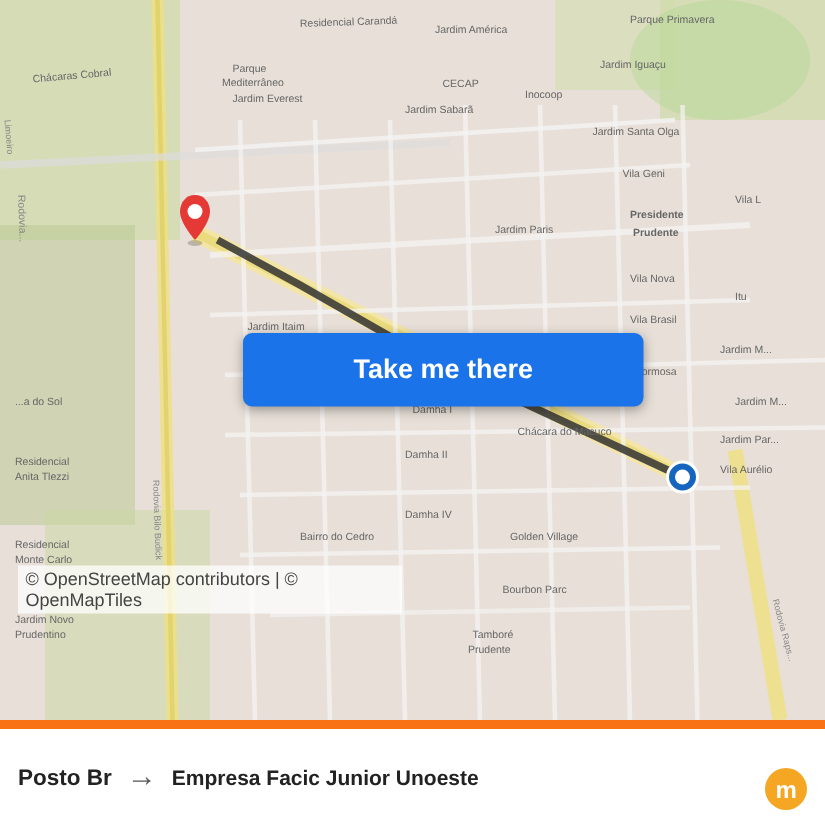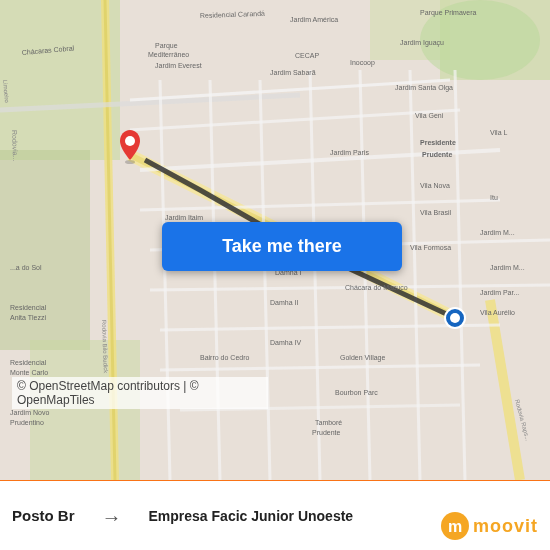--- a/index.html
+++ b/index.html
@@ -25,21 +25,21 @@
       position: absolute;
       top: 0; left: 0;
       width: 100%; height: 100%;
     }
 
     
     #take-me-there-btn {
       position: absolute;
       top: 222px;
       left: 162px;
-      width: 240px;
+      width: 267px;
       height: 49px;
       background: #1a73e8;
       color: white;
       border: none;
       border-radius: 6px;
       font-size: 18px;
       font-weight: bold;
       cursor: pointer;
       display: flex;
       align-items: center;
@@ -49,25 +49,25 @@
     }
 
     
     #bottom-bar {
       position: absolute;
       bottom: 0;
       left: 0;
       width: 550px;
       height: 70px;
       background: white;
-      border-top: 1px solid #f97316;
+      border-top: 6px solid #f97316;
       display: flex;
       align-items: center;
       padding: 0 12px;
-      gap: 17px;
+      gap: 0;
     }
 
     #origin-label {
       font-size: 15px;
       font-weight: bold;
       color: #222;
       white-space: nowrap;
     }
 
     #arrow-icon {
@@ -229,15 +229,14 @@
   <span id="origin-label">Posto Br</span>
   <span id="arrow-icon">→</span>
   <span id="destination-label">Empresa Facic Junior Unoeste</span>
 
   <div id="moovit-logo">
 
     <svg width="28" height="28" viewBox="0 0 28 28">
       <circle cx="14" cy="14" r="14" fill="#f5a623"></circle>
       <text x="7" y="20" font-size="16" font-weight="bold" fill="white">m</text>
     </svg>
-    <span id="moovit-text">moovit</span>
   </div>
 </div>
 
 </body></html>

